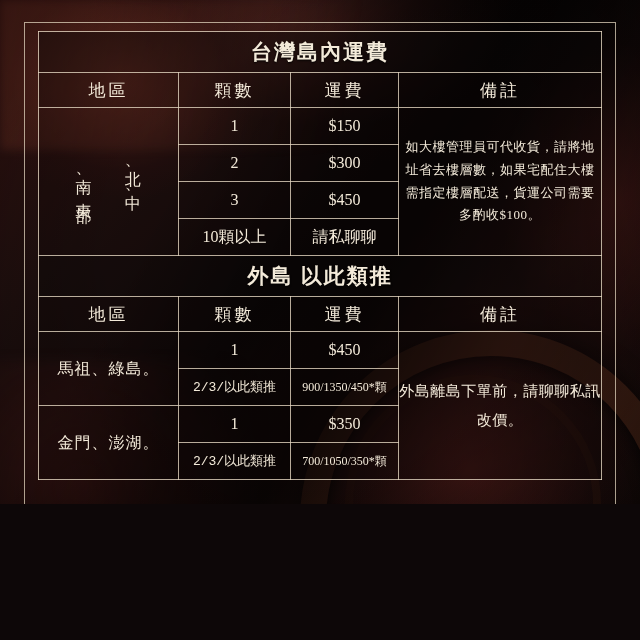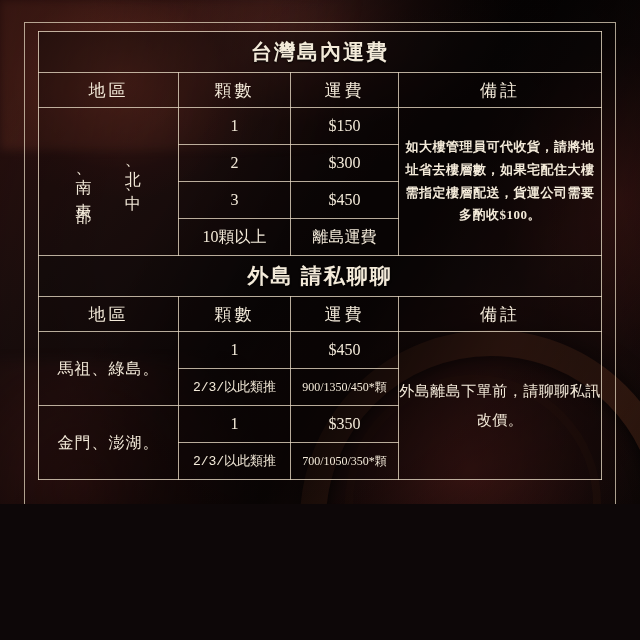--- a/index.html
+++ b/index.html
@@ -143,21 +143,20 @@
   }
   .fee-small {
     font-size: 12px;
   }
   .note-cell {
     font-size: 13px;
     line-height: 1.75;
     text-align: left;
     padding: 8px 9px;
     letter-spacing: 0.5px;
-    font-weight: bold;
   }
   .note-cell-2 {
     font-size: 15px;
     line-height: 1.9;
     text-align: left;
     padding: 8px 9px;
     letter-spacing: 0.5px;
   }
   .vert-region {
     font-size: 16px;
@@ -224,25 +223,25 @@
         <tr>
           <td class="qty-cell">2</td>
           <td class="fee-cell">$300</td>
         </tr>
         <tr>
           <td class="qty-cell">3</td>
           <td class="fee-cell">$450</td>
         </tr>
         <tr>
           <td class="qty-cell">10顆以上</td>
-          <td class="fee-cell">離島運費</td>
-        </tr>
-
-        <tr>
-          <td class="title-cell" colspan="4">外島 請私聊聊</td>
+          <td class="fee-cell">請私聊聊</td>
+        </tr>
+
+        <tr>
+          <td class="title-cell" colspan="4">外島 以此類推</td>
         </tr>
         <tr>
           <td class="head-cell">地區</td>
           <td class="head-cell">顆數</td>
           <td class="head-cell">運費</td>
           <td class="head-cell">備註</td>
         </tr>
         <tr>
           <td class="region-cell" rowspan="2">馬祖、綠島。</td>
           <td class="qty-cell">1</td>

